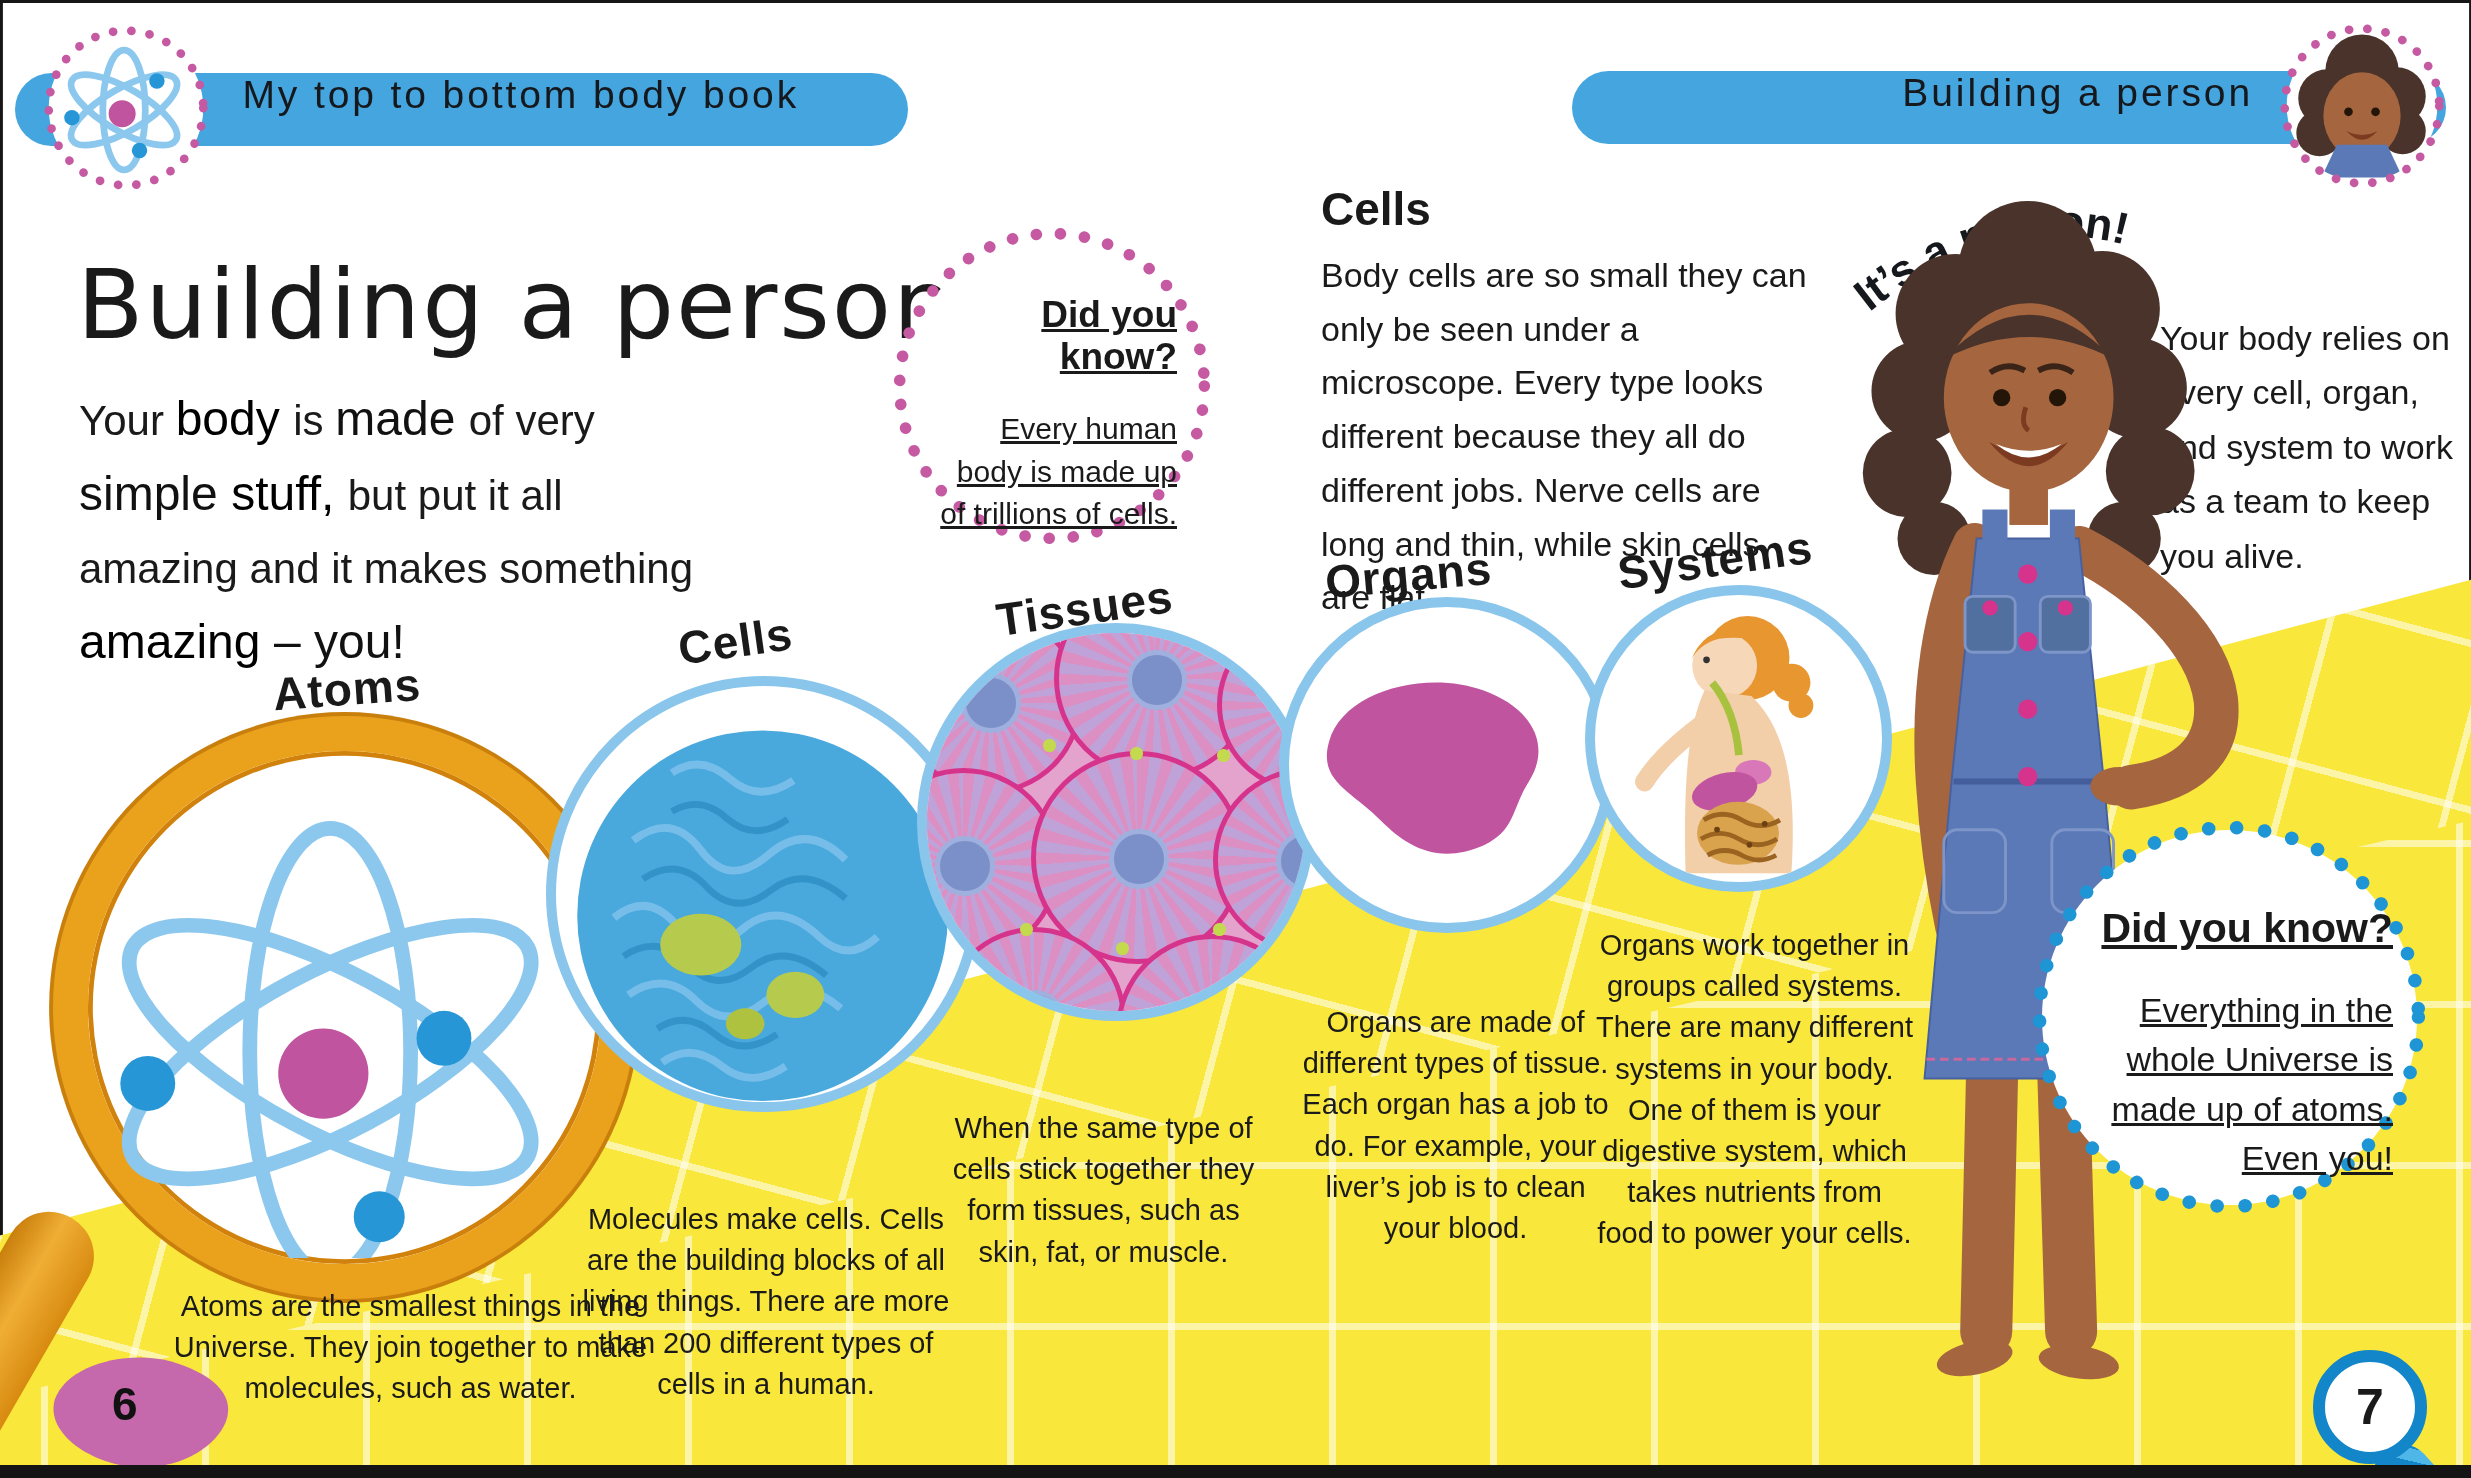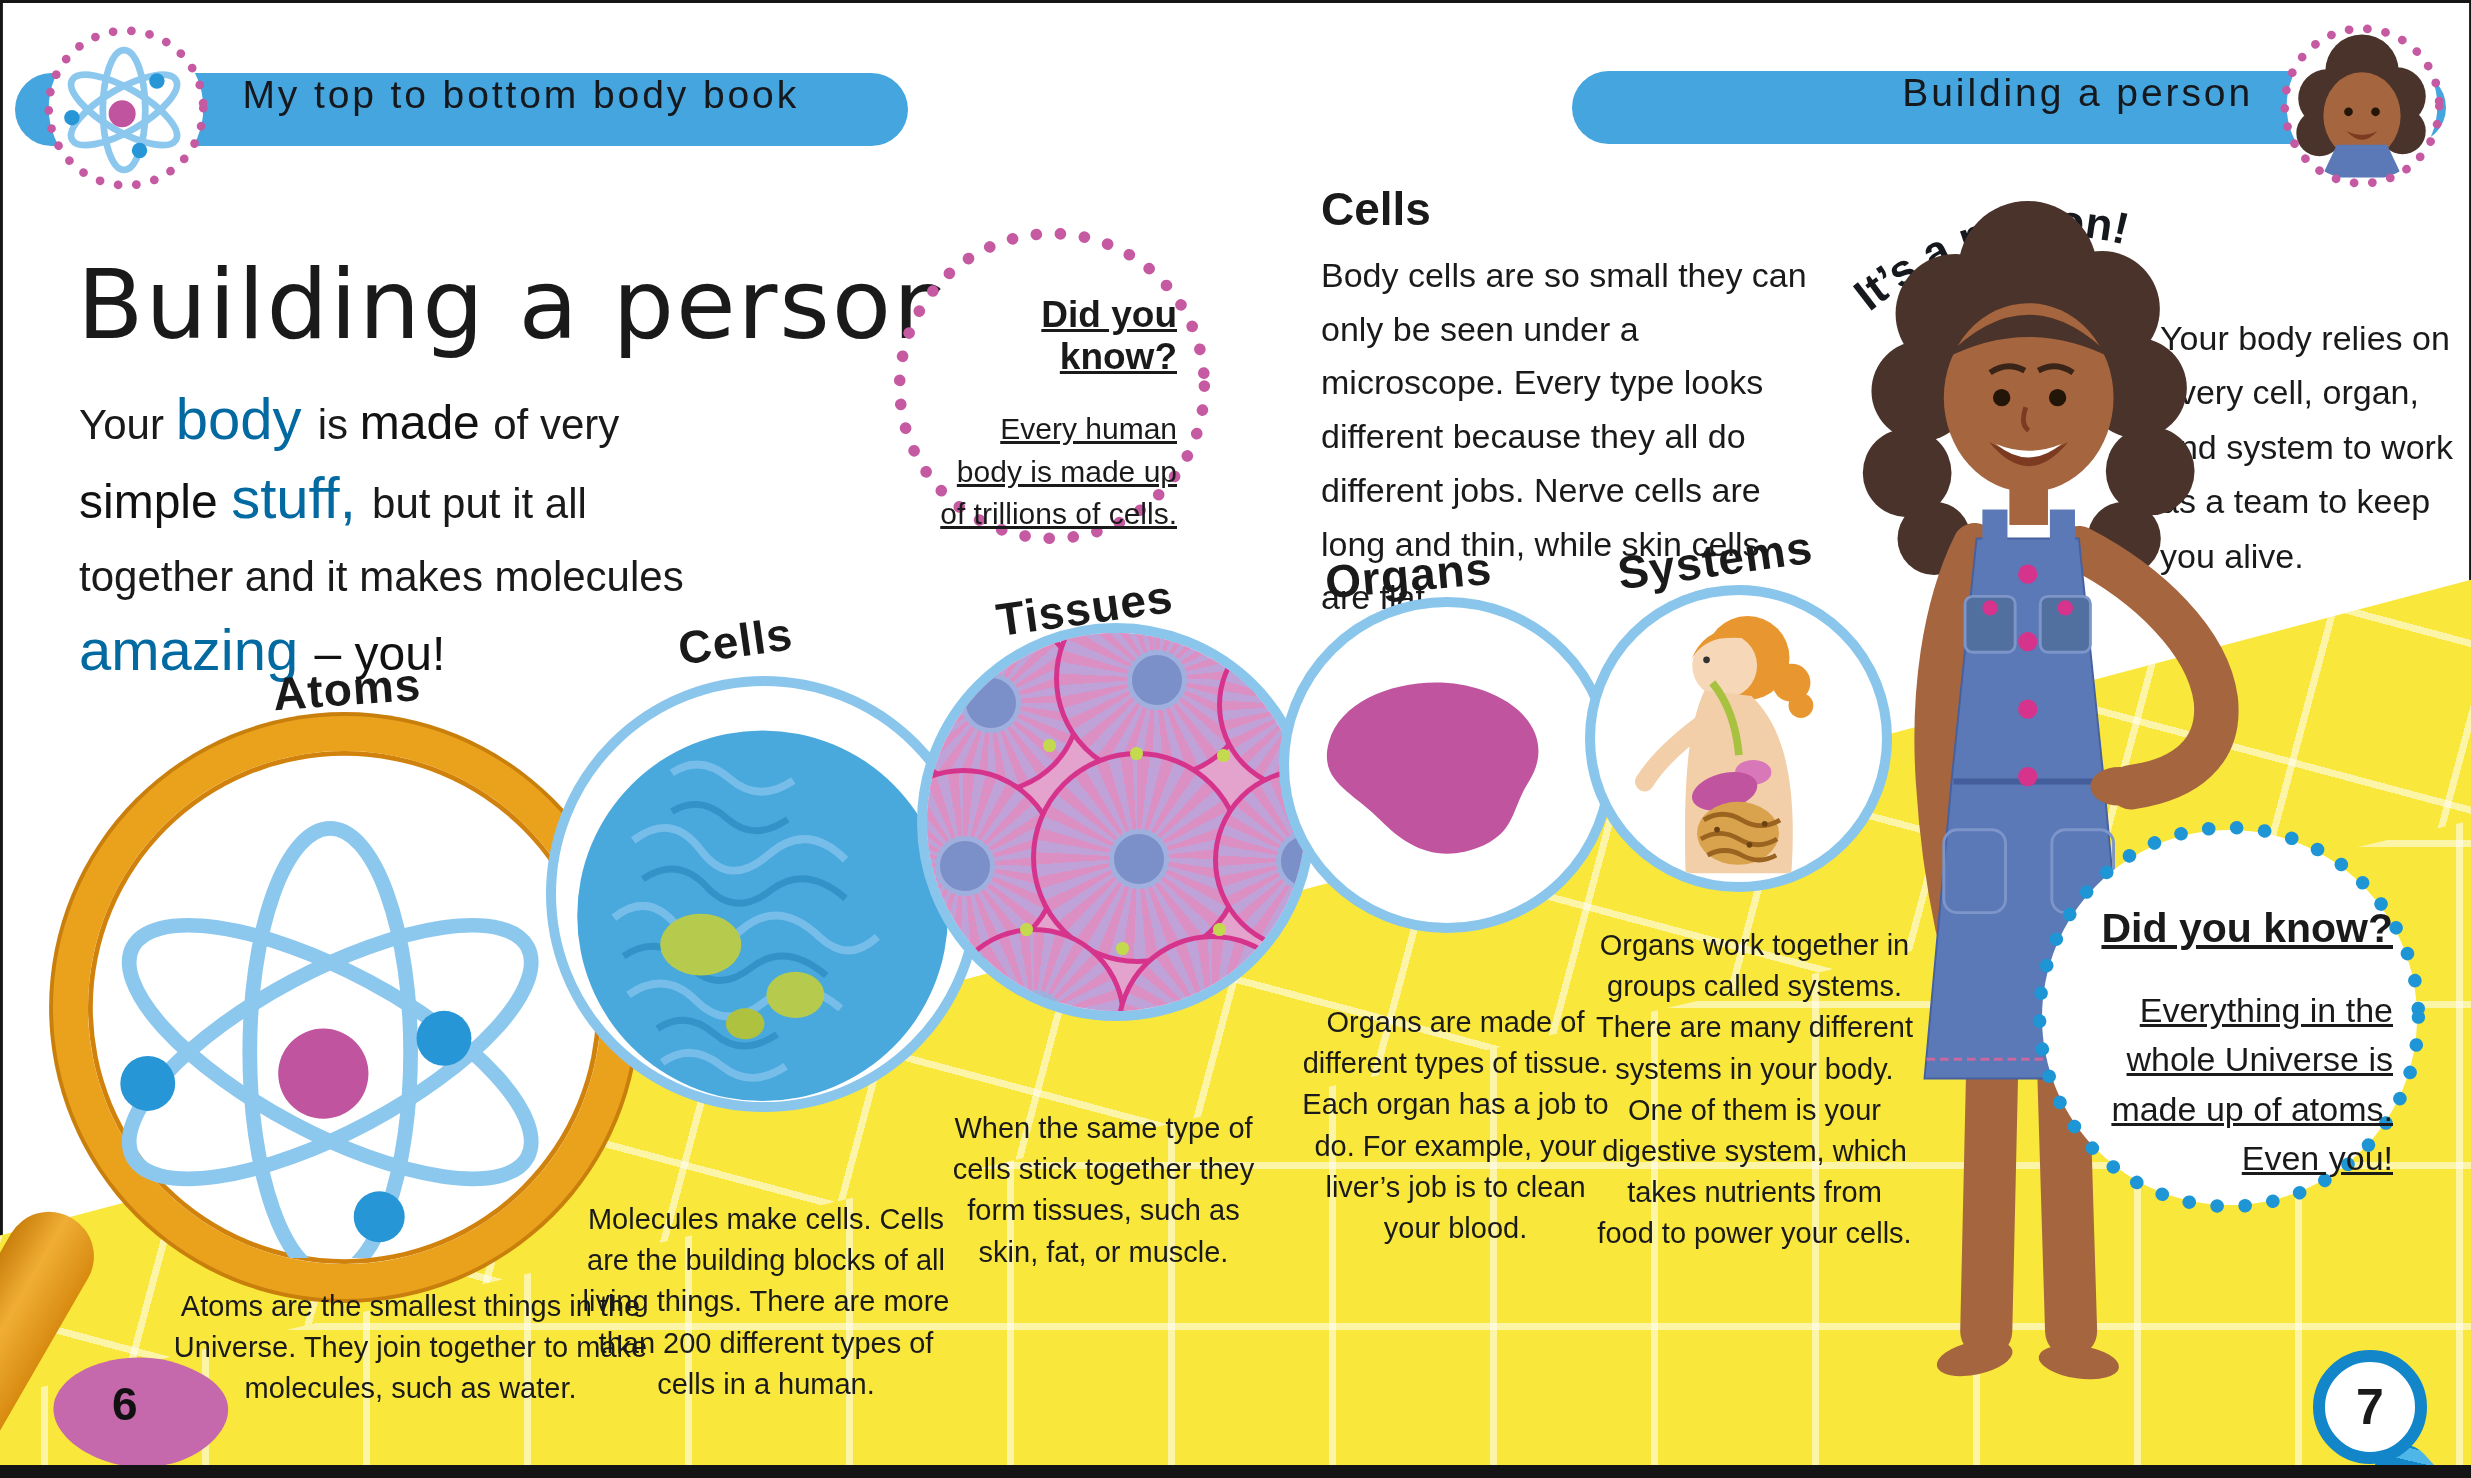--- a/index.html
+++ b/index.html
@@ -29,21 +29,21 @@
   .banner-right{left:1572px;top:71px;width:874px;justify-content:flex-end;
     padding-right:193px;box-sizing:border-box;}
   .badge{position:absolute;width:170px;height:170px;}
   .badge-left{left:41px;top:23px;}
   .badge-right{left:2277px;top:21px;}
   
   .title{position:absolute;left:77px;top:183px;font-size:97px;font-weight:400;
     letter-spacing:1.9px;font-family:"DejaVu Sans",sans-serif;}
   .intro{position:absolute;left:79px;top:340px;width:753px;font-size:42px;line-height:73px;}
   .intro span{margin-right:.28em;}
-  .intro .g{color:#0369a1;font-size:58px;}
+  .intro .g{color:#000000;font-size:48px;}
   .intro .b{font-weight:400;font-size:48px;color:#111;}
   
   .dyk{position:absolute;text-align:right;text-decoration:underline;}
   .dyk .fill{position:absolute;inset:13.5px;background:#fff;border-radius:50%;}
   .dyk svg{position:absolute;inset:0;}
   .dyk .txt{position:relative;padding:0 37px;}
   .dyk-left{left:890px;top:224px;width:324px;height:324px;}
   .dyk-left .txt{padding-top:70px;}
   .dyk-left .dyk-title{font-size:37px;font-weight:700;margin:0 0 17.4px 0;}
   .dyk-left .dyk-body{font-size:30px;line-height:1.42;}
@@ -138,21 +138,21 @@
         <path d="M46,162 L62,128 L114,128 L130,162 Z" fill="#5B79B7"></path>
       </g>
       <circle cx="88" cy="88" r="80" fill="none" stroke="#C55AA2" stroke-width="9" stroke-linecap="round" stroke-dasharray="0.1 19"></circle>
     </svg>
   </div>
 
   <h1 class="title">Building a person</h1>
   <p class="intro">
     <span>Your</span><span class="g">body</span><span>is</span><span class="b">made</span><span>of very</span><br>
     <span class="b">simple</span><span class="g">stuff,</span><span>but put it all</span><br>
-    <span>together and it makes molecules</span><br>
+    <span>amazing and it makes something</span><br>
     <span class="g">amazing</span><span class="b">–</span><span class="b">you!</span>
   </p>
 
   <div class="dyk dyk-left">
     <div class="fill"></div>
     <svg viewBox="0 0 336 336">
       <circle cx="168" cy="168" r="158" fill="none" stroke="#C55AA2" stroke-width="12" stroke-linecap="round" stroke-dasharray="0.1 25"></circle>
     </svg>
     <div class="txt">
       <p class="dyk-title">Did you know?</p>

